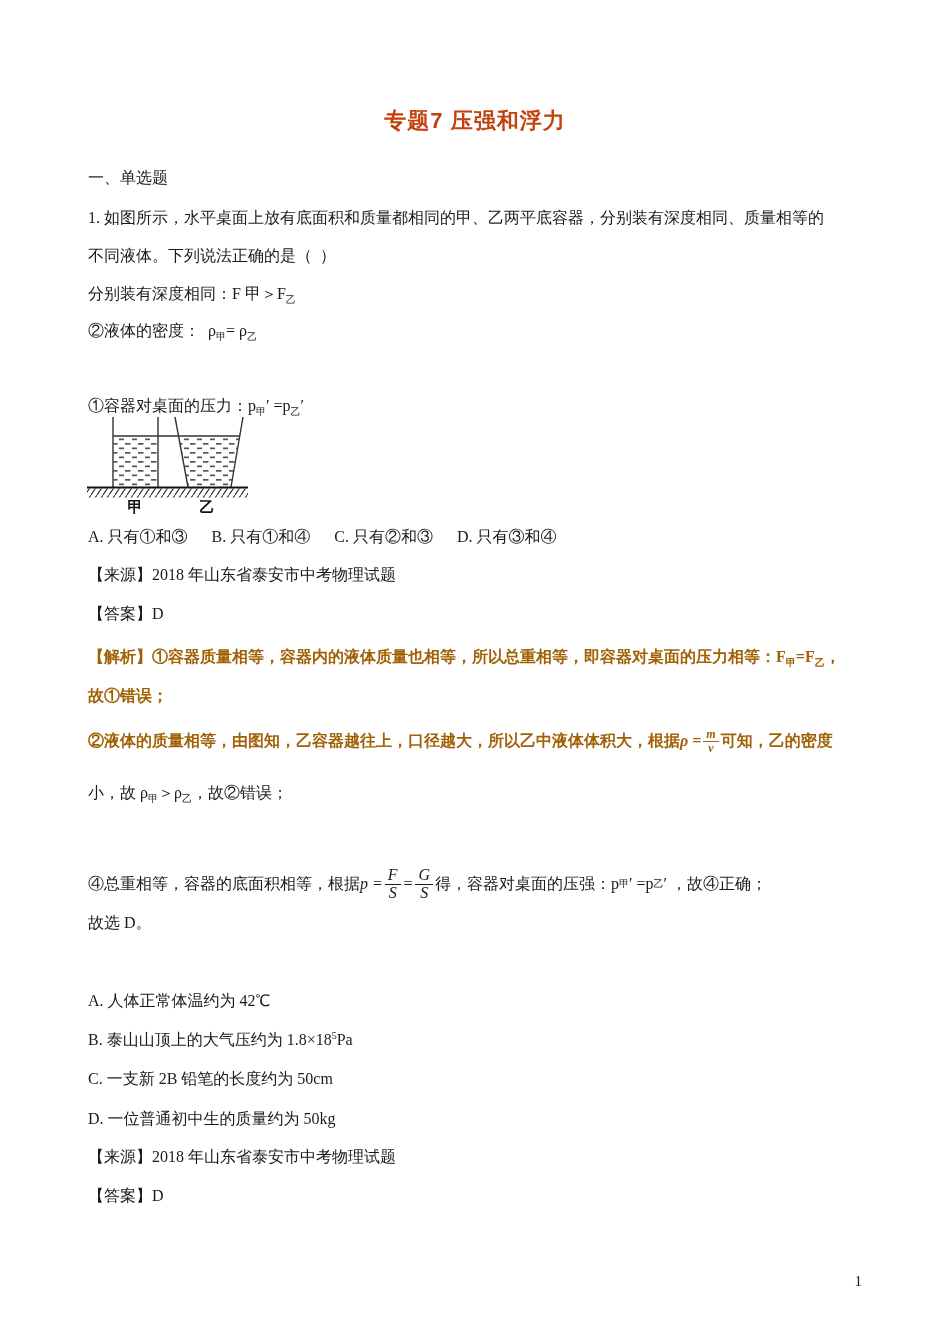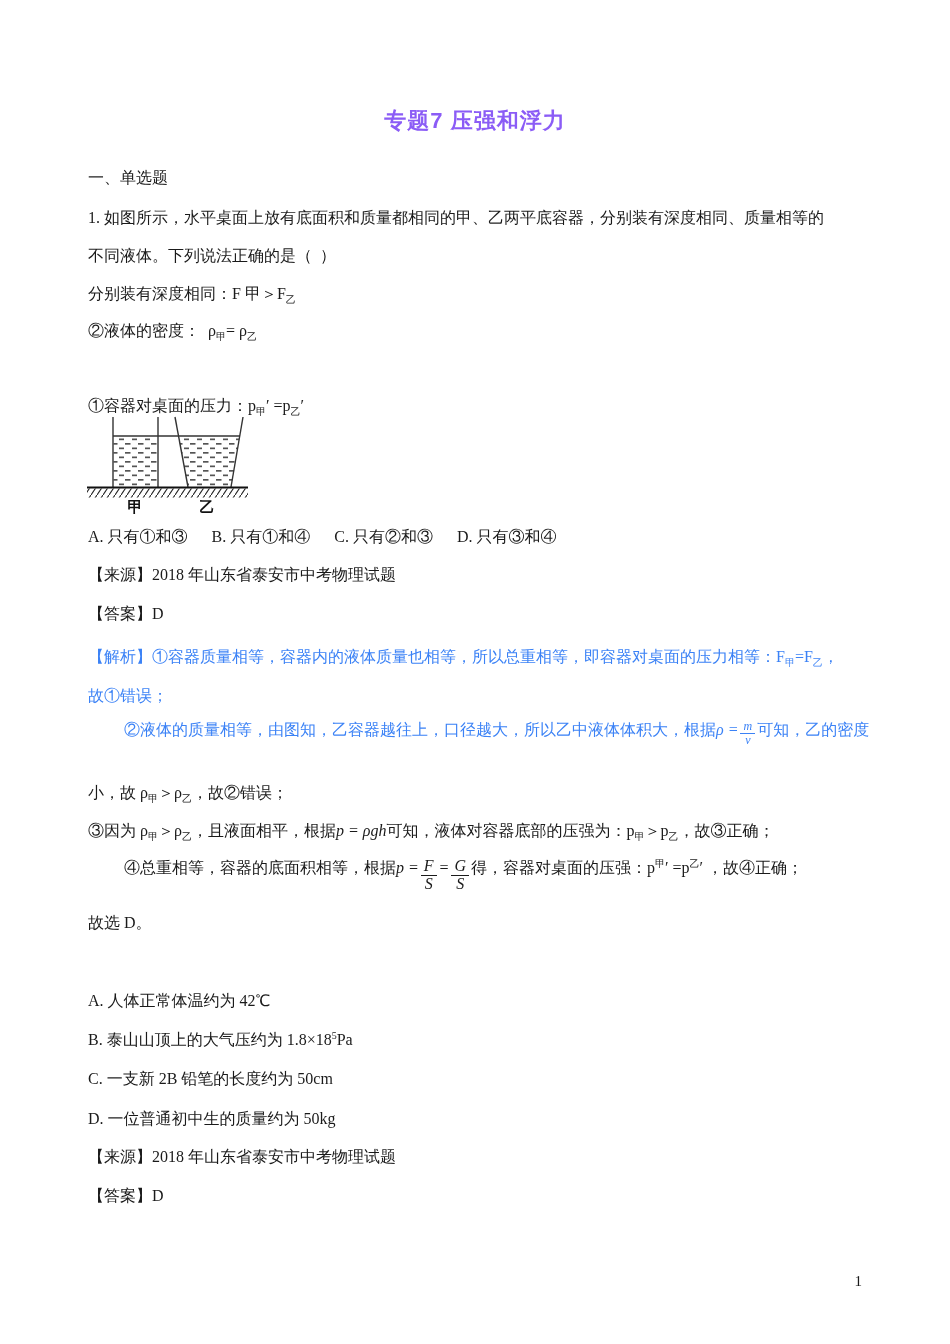--- a/index.html
+++ b/index.html
@@ -1,26 +1,26 @@
 <!DOCTYPE html>
 <html><head>
 <meta charset="utf-8">
 <style>
   html,body{margin:0;padding:0;background:#ffffff;}
   #page{position:relative;width:950px;height:1344px;background:#ffffff;overflow:hidden;
         font-family:"Liberation Serif", serif;color:#1a1a1a;}
   .line{position:absolute;left:88px;font-size:16px;white-space:pre;line-height:1.25;}
   .title{position:absolute;left:0;width:950px;text-align:center;
          font-family:"Liberation Sans", sans-serif;font-weight:bold;
-         font-size:22px;color:#8b5cf6;letter-spacing:1px;white-space:pre;}
-  .red{color:#3b82f6;}
+         font-size:22px;color:#c2410c;letter-spacing:1px;white-space:pre;}
+  .red{color:#a16207;font-weight:bold;}
   .sub{font-size:10px;vertical-align:-4px;}
   .sup{font-size:10px;vertical-align:6px;}
   .formula{font-style:italic;font-family:"Liberation Serif", serif;}
-  .flexline{display:flex;margin-left:36px;}
+  .flexline{display:flex;align-items:center;}
   .frac{display:inline-flex;flex-direction:column;align-items:center;
         font-style:italic;line-height:1.05;margin:0 2px;}
   .frac .num{border-bottom:1px solid currentColor;padding:0 3px;}
   .frac .den{padding:0 3px;}
   .frac-sm{font-size:12px;}
   .frac-lg{font-size:16px;}
   .page-num{position:absolute;left:auto;right:88px;font-size:15px;}
   svg text{font-family:"Liberation Sans", sans-serif;}
 </style>
 </head>
@@ -76,21 +76,20 @@
   <div class="line" style="top:604px">【答案】D</div>
 
   <div class="line red" style="top:647px"><span>【解析】①容器质量相等，容器内的液体质量也相等，所以总重相等，即容器对桌面的压力相等：F</span><span class="sub">甲</span><span>=F</span><span class="sub">乙</span><span>，</span></div>
 
   <div class="line red" style="top:686px">故①错误；</div>
 
   <div class="line red flexline" style="top:720px;height:42px"><span>②液体的质量相等，由图知，乙容器越往上，口径越大，所以乙中液体体积大，根据</span><span class="formula">ρ =</span><span class="frac frac-sm"><span class="num">m</span><span class="den">v</span></span><span>可知，乙的密度</span></div>
 
   <div class="line" style="top:783px"><span>小，故 ρ</span><span class="sub">甲</span><span>＞ρ</span><span class="sub">乙</span><span>，故②错误；</span></div>
 
-  <div class="line" style="top:821px"><span>③因为 ρ</span><span class="sub">甲</span><span>＞ρ</span><span class="sub">乙</span><span>，且液面相平，根据</span><span class="formula">p = ρgh</span><span>可知，液体对容器底部的压强为：p</span><span class="sub">甲</span><span>＞p</span><span class="sub">乙</span><span>，故③正确；</span></div>
 
   <div class="line flexline" style="top:858px;height:52px"><span>④总重相等，容器的底面积相等，根据</span><span class="formula">p =</span><span class="frac frac-lg"><span class="num">F</span><span class="den">S</span></span><span class="formula">=</span><span class="frac frac-lg"><span class="num">G</span><span class="den">S</span></span><span>得，容器对桌面的压强：p</span><span class="sub">甲</span><span>′ =p</span><span class="sub">乙</span><span>′ ，故④正确；</span></div>
 
   <div class="line" style="top:913px">故选 D。</div>
 
   <div class="line" style="top:991px">A. 人体正常体温约为 42℃</div>
   <div class="line" style="top:1030px"><span>B. 泰山山顶上的大气压约为 1.8×18</span><span class="sup">5</span><span>Pa</span></div>
   <div class="line" style="top:1069px">C. 一支新 2B 铅笔的长度约为 50cm</div>
   <div class="line" style="top:1109px">D. 一位普通初中生的质量约为 50kg</div>
   <div class="line" style="top:1147px">【来源】2018 年山东省泰安市中考物理试题</div>

